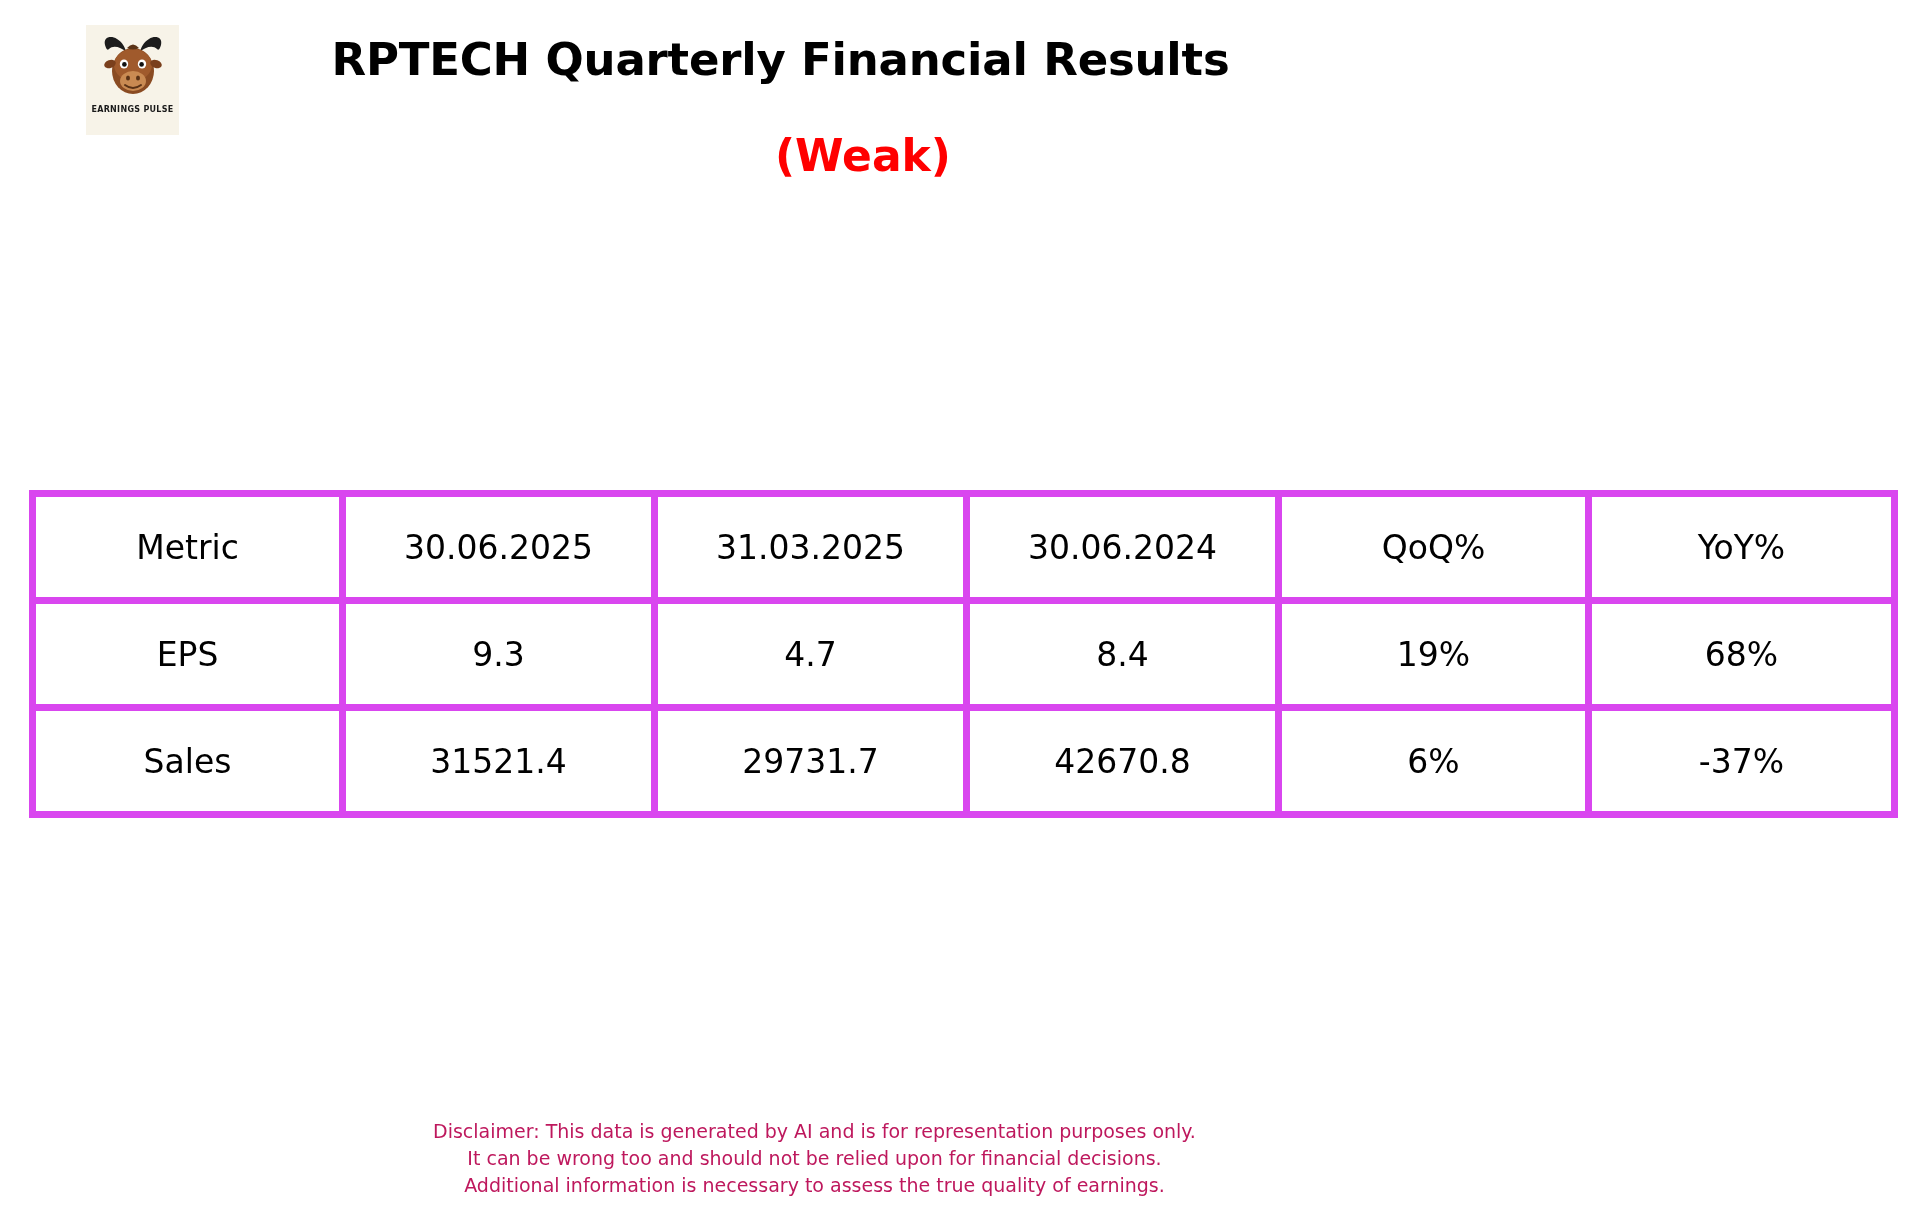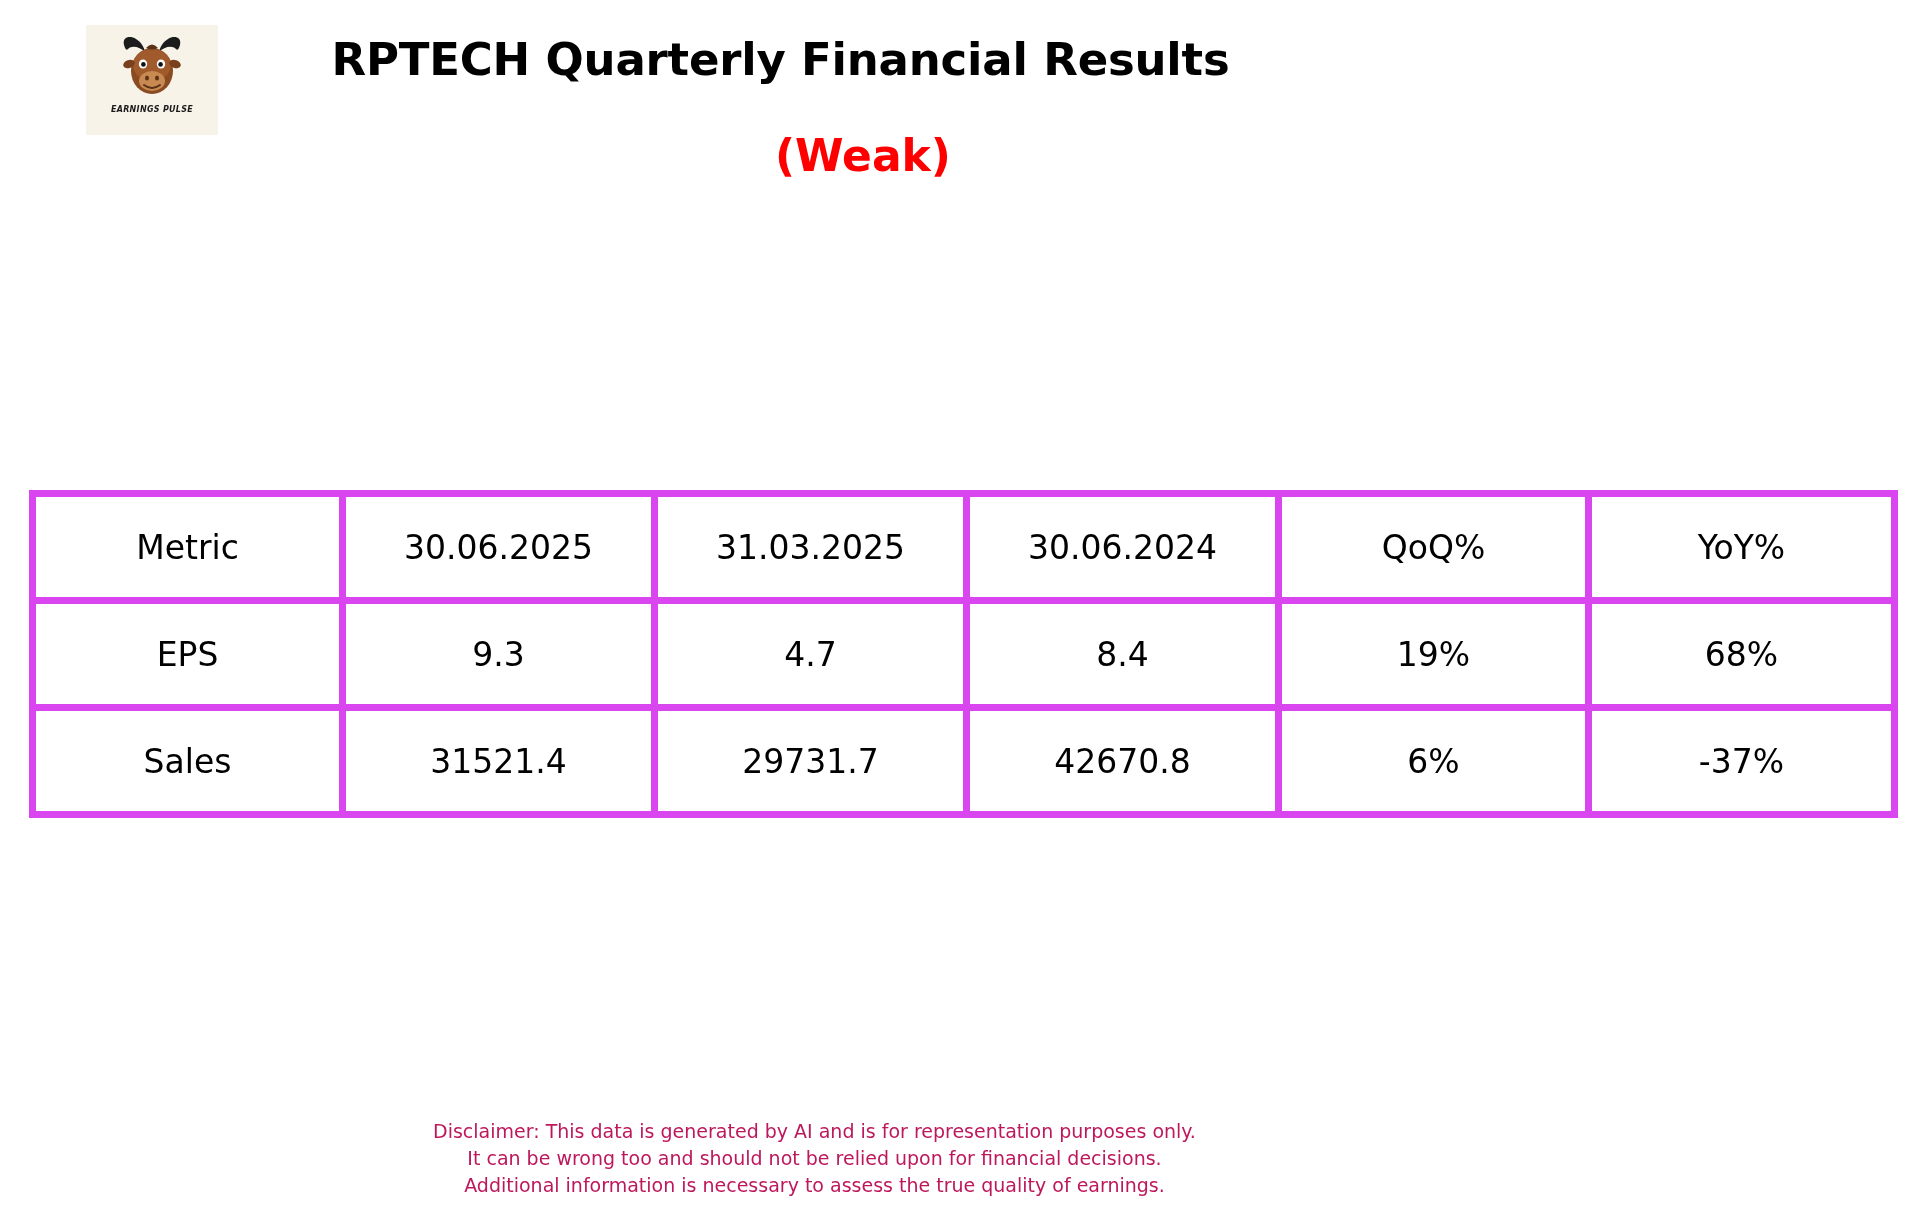--- a/index.html
+++ b/index.html
@@ -13,30 +13,29 @@
     position: relative;
     font-family: "DejaVu Sans", sans-serif;
     overflow: hidden;
   }
 
   
   .logo-box {
     position: absolute;
     left: 86px;
     top: 25px;
-    width: 132px;
+    width: 93px;
     height: 110px;
     background: #f7f3e8;
     display: flex;
     flex-direction: column;
     align-items: center;
     justify-content: flex-start;
     padding-top: 6px;
     box-sizing: border-box;
-    font-style: italic;
   }
   .logo-bull {
     width: 72px;
     height: 72px;
     position: relative;
   }
   .logo-caption {
     font-size: 8px;
     font-weight: bold;
     letter-spacing: 0.3px;

